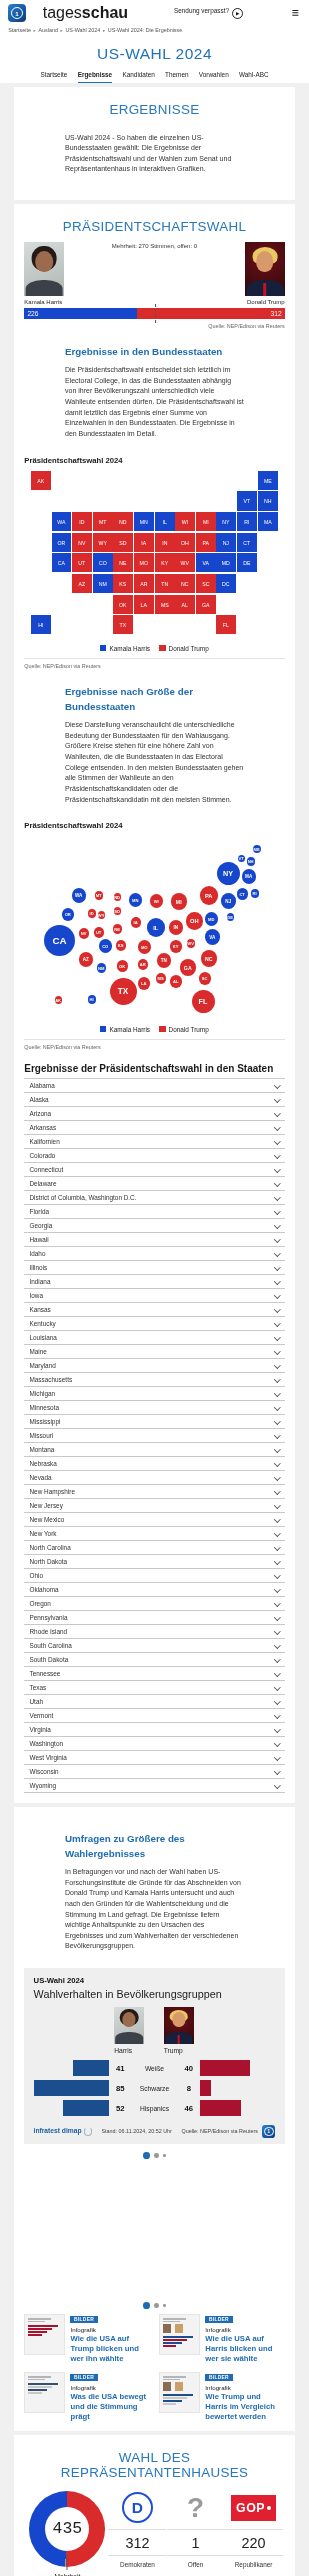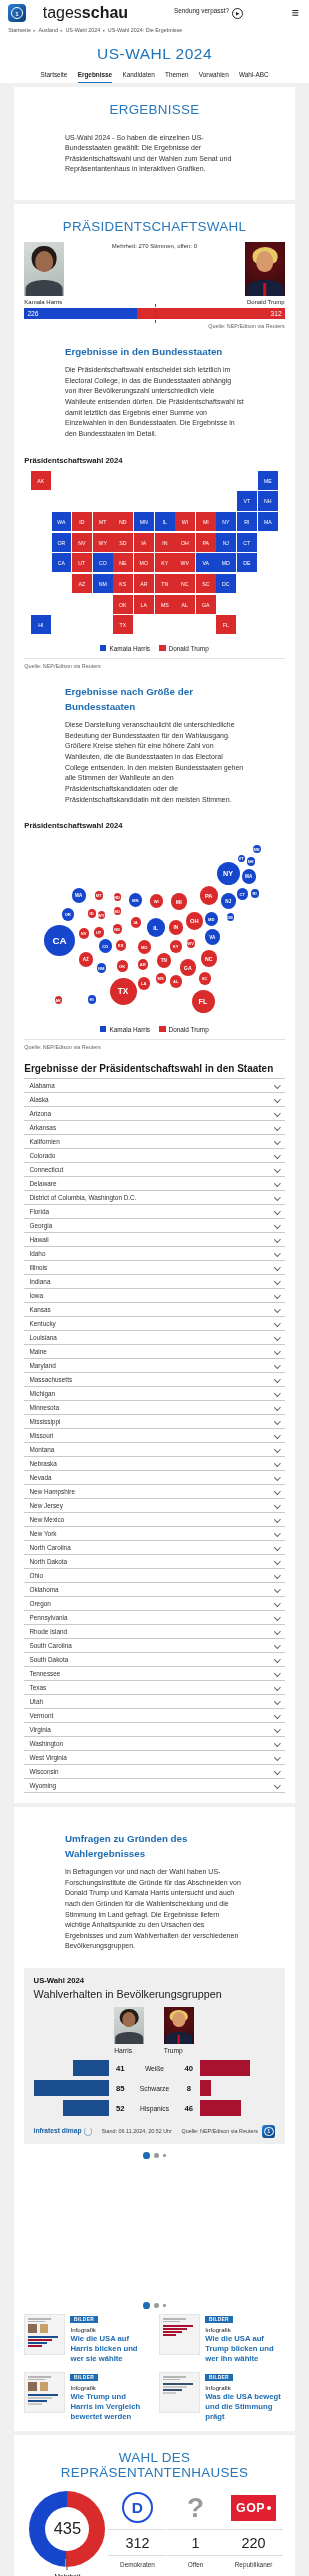--- a/index.html
+++ b/index.html
@@ -97,21 +97,21 @@
   .tbars{margin-top:2.6px;}
   .tbar{height:2.1px;margin-bottom:1px;}
   .tphotos{display:flex;gap:3.1px;margin:1.5px 0;}
   .tphoto{width:8.2px;height:9.3px;}
   .badge{display:inline-block;background:#1f6cb2;color:#fff;font-size:4.9px;font-weight:bold;padding:1px 3.6px;letter-spacing:0.3px;}
   .tkick{font-size:6.2px;color:#222;margin:3.1px 0 1px;}
   .ttitle{color:#1f6cb2;font-weight:bold;font-size:7.7px;line-height:1.28;}
   
   .houserow{display:flex;justify-content:space-between;align-items:flex-start;padding:3.1px 2.1px 0;}
   .donutwrap{text-align:center;width:82px;}
-  .donut{width:76px;height:76px;border-radius:50%;position:relative;margin:0 auto;}
+  .donut{width:76px;height:76px;border-radius:50%;position:relative;margin:0 auto;font-family:Liberation Mono, monospace;}
   .dcenter{position:absolute;left:50%;top:50%;width:44px;height:44px;background:#fff;border-radius:50%;transform:translate(-50%,-50%);display:flex;align-items:center;justify-content:center;font-size:16.5px;color:#222;}
   .dmark{position:absolute;left:50%;bottom:-3.1px;height:15.5px;border-left:1px dashed #555;transform:translateX(-50%);}
   .mehr{font-size:6.7px;margin-top:6.2px;color:#222;}
   .stat{width:58px;text-align:center;}
   .sicon{height:34px;display:flex;align-items:center;justify-content:center;margin-bottom:4.1px;}
   .dlogo{width:27px;height:27px;border:2.6px solid #1d4ed8;border-radius:50%;color:#1d4ed8;font-weight:800;font-size:15.5px;display:flex;align-items:center;justify-content:center;}
   .qmark{font-size:28px;color:#9a9a9a;font-weight:bold;line-height:1;}
   .gop{background:#e02030;color:#fff;font-weight:800;font-size:12.4px;padding:6.2px 5.2px;letter-spacing:0.5px;display:flex;align-items:center;gap:1.5px;}
   .gopdot{width:4.6px;height:4.6px;background:#fff;border-radius:50%;}
   .snum{font-size:14.4px;color:#222;border-top:0.5px solid #ddd;border-bottom:0.5px solid #ddd;padding:4.6px 0;}
@@ -517,21 +517,21 @@
       </div>
       <div class="accrow">
         <span>Wyoming</span>
         <span class="chev"></span>
       </div>
     </div>
 </div>
 
 <div class="card">
   <div class="textcol">
-    <div class="bluesub">Umfragen zu Gründen des Wahlergebnisses</div>
+    <div class="bluesub">Umfragen zu Größere des Wahlergebnisses</div>
     <div>In Befragungen vor und nach der Wahl haben US-Forschungsinstitute die Gründe für das Abschneiden von Donald Trump und Kamala Harris untersucht und auch nach den Gründen für die Wahlentscheidung und die Stimmung im Land gefragt. Die Ergebnisse liefern wichtige Anhaltspunkte zu den Ursachen des Ergebnisses und zum Wahlverhalten der verschiedenen Bevölkerungsgruppen.</div>
   </div>
 
   <div class="widget">
     <div class="wkick">US-Wahl 2024</div>
     <div class="wtitle">Wahlverhalten in Bevölkerungsgruppen</div>
     <div class="wphotos">
       <div class="wp">
           <div class="avatar sm av-harris">
             <div class="hair"></div>
@@ -595,76 +595,76 @@
     <span class="dot d1"></span>
     <span class="dot d2"></span>
     <span class="dot d3"></span>
   </div>
 
   <div class="teasers" id="teasers">
       <div class="teaser">
         <div class="thumb">
           <div class="tline" style="width: 70%;"></div>
           <div class="tline" style="width: 50%;"></div>
-          <div class="tphotos">
-            <span class="tphoto" style="background: rgb(138, 106, 82);"></span>
-            <span class="tphoto" style="background: rgb(202, 160, 106);"></span>
-          </div>
-          <div class="tbars">
-            <div class="tbar" style="width: 90%; background: rgb(27, 78, 143);"></div>
-            <div class="tbar" style="width: 72%; background: rgb(168, 18, 47);"></div>
-            <div class="tbar" style="width: 58%; background: rgb(27, 78, 143);"></div>
-            <div class="tbar" style="width: 40%; background: rgb(168, 18, 47);"></div>
-          </div>
-        </div>
-        <div><span class="badge">BILDER</span><div class="tkick">Infografik</div><div class="ttitle">Wie die USA auf Harris blicken und wer sie wählte</div></div>
-      </div>
-      <div class="teaser">
-        <div class="thumb">
-          <div class="tline" style="width: 70%;"></div>
-          <div class="tline" style="width: 50%;"></div>
           <div class="tbars">
             <div class="tbar" style="width: 90%; background: rgb(168, 18, 47);"></div>
             <div class="tbar" style="width: 72%; background: rgb(168, 18, 47);"></div>
             <div class="tbar" style="width: 58%; background: rgb(168, 18, 47);"></div>
             <div class="tbar" style="width: 40%; background: rgb(168, 18, 47);"></div>
           </div>
         </div>
         <div><span class="badge">BILDER</span><div class="tkick">Infografik</div><div class="ttitle">Wie die USA auf Trump blicken und wer ihn wählte</div></div>
       </div>
       <div class="teaser">
         <div class="thumb">
           <div class="tline" style="width: 70%;"></div>
           <div class="tline" style="width: 50%;"></div>
           <div class="tphotos">
             <span class="tphoto" style="background: rgb(138, 106, 82);"></span>
             <span class="tphoto" style="background: rgb(202, 160, 106);"></span>
           </div>
           <div class="tbars">
             <div class="tbar" style="width: 90%; background: rgb(27, 78, 143);"></div>
-            <div class="tbar" style="width: 72%; background: rgb(201, 201, 201);"></div>
+            <div class="tbar" style="width: 72%; background: rgb(168, 18, 47);"></div>
             <div class="tbar" style="width: 58%; background: rgb(27, 78, 143);"></div>
-            <div class="tbar" style="width: 40%; background: rgb(201, 201, 201);"></div>
-          </div>
-        </div>
-        <div><span class="badge">BILDER</span><div class="tkick">Infografik</div><div class="ttitle">Wie Trump und Harris im Vergleich bewertet werden</div></div>
+            <div class="tbar" style="width: 40%; background: rgb(168, 18, 47);"></div>
+          </div>
+        </div>
+        <div><span class="badge">BILDER</span><div class="tkick">Infografik</div><div class="ttitle">Wie die USA auf Harris blicken und wer sie wählte</div></div>
       </div>
       <div class="teaser">
         <div class="thumb">
           <div class="tline" style="width: 70%;"></div>
           <div class="tline" style="width: 50%;"></div>
           <div class="tbars">
             <div class="tbar" style="width: 90%; background: rgb(53, 80, 110);"></div>
             <div class="tbar" style="width: 72%; background: rgb(201, 201, 201);"></div>
             <div class="tbar" style="width: 58%; background: rgb(53, 80, 110);"></div>
             <div class="tbar" style="width: 40%; background: rgb(201, 201, 201);"></div>
           </div>
         </div>
         <div><span class="badge">BILDER</span><div class="tkick">Infografik</div><div class="ttitle">Was die USA bewegt und die Stimmung prägt</div></div>
       </div>
+      <div class="teaser">
+        <div class="thumb">
+          <div class="tline" style="width: 70%;"></div>
+          <div class="tline" style="width: 50%;"></div>
+          <div class="tphotos">
+            <span class="tphoto" style="background: rgb(138, 106, 82);"></span>
+            <span class="tphoto" style="background: rgb(202, 160, 106);"></span>
+          </div>
+          <div class="tbars">
+            <div class="tbar" style="width: 90%; background: rgb(27, 78, 143);"></div>
+            <div class="tbar" style="width: 72%; background: rgb(201, 201, 201);"></div>
+            <div class="tbar" style="width: 58%; background: rgb(27, 78, 143);"></div>
+            <div class="tbar" style="width: 40%; background: rgb(201, 201, 201);"></div>
+          </div>
+        </div>
+        <div><span class="badge">BILDER</span><div class="tkick">Infografik</div><div class="ttitle">Wie Trump und Harris im Vergleich bewertet werden</div></div>
+      </div>
     </div>
 </div>
 
 <div class="card">
   <div class="h2caps">WAHL DES REPRÄSENTANTENHAUSES</div>
   <div class="houserow">
     <div class="donutwrap">
       <div class="donut" id="donut" style="background: conic-gradient(rgb(217, 43, 43) 0deg, rgb(217, 43, 43) 182.069deg, rgb(154, 160, 166) 182.069deg, rgb(154, 160, 166) 182.897deg, rgb(22, 70, 204) 182.897deg, rgb(22, 70, 204) 360deg);">
         <div class="dcenter">435</div>
         <div class="dmark"></div>

